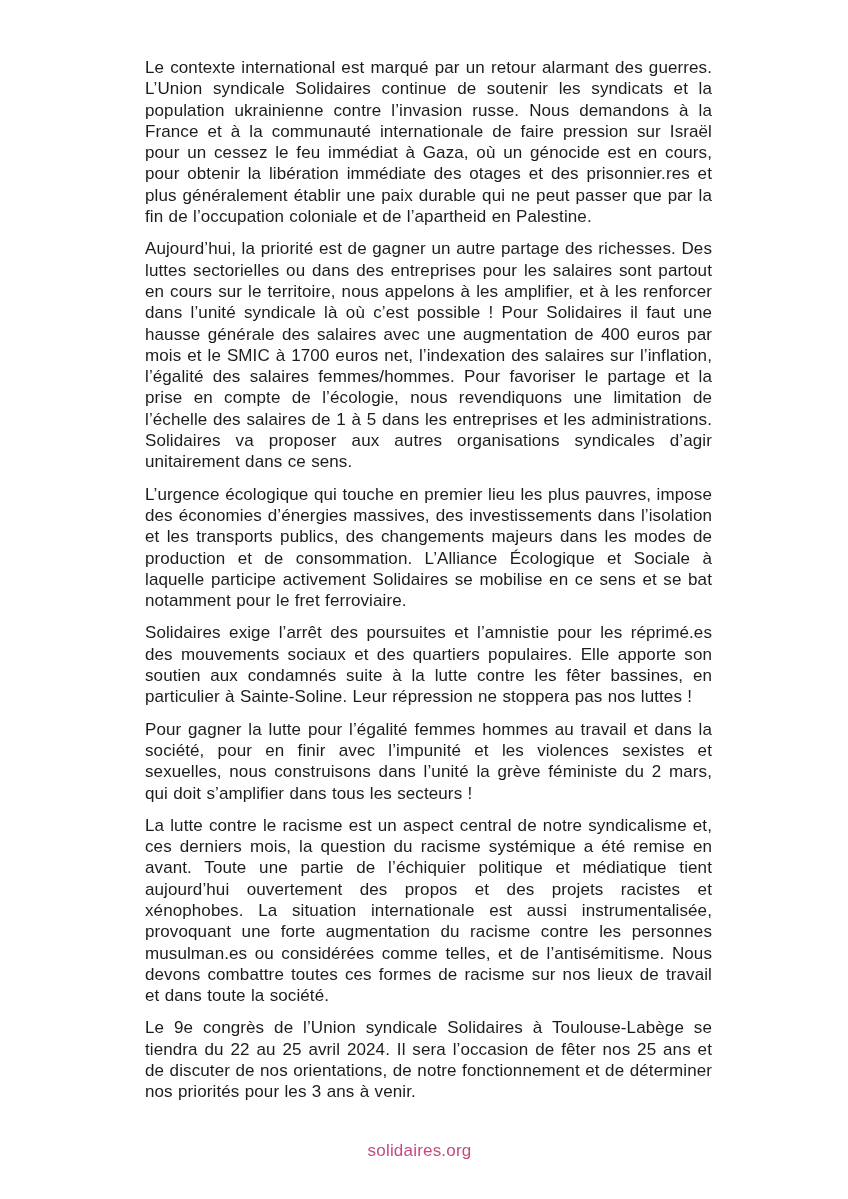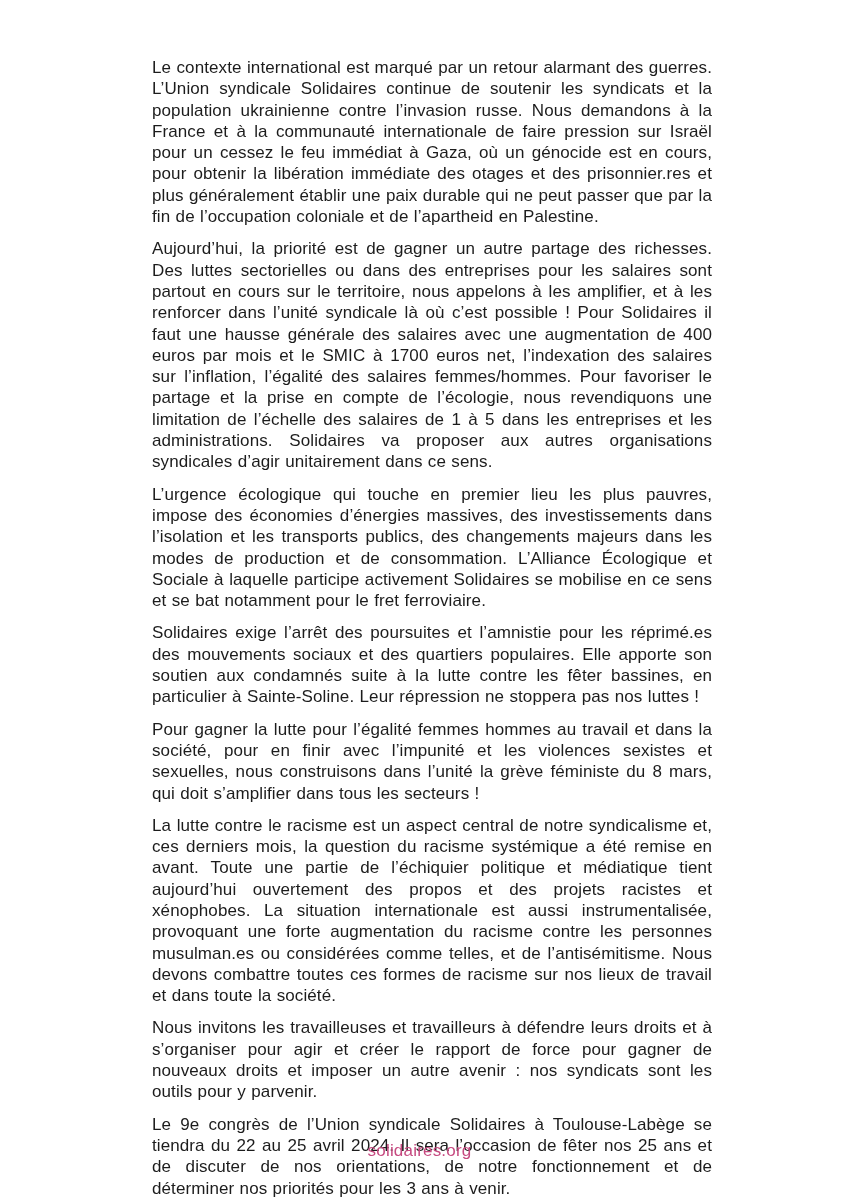--- a/index.html
+++ b/index.html
@@ -15,21 +15,21 @@
     overflow: hidden;
     font-family: "Liberation Sans", "DejaVu Sans", sans-serif;
   }
   .text-column {
     position: absolute;
     left: 140px;
     top: 57px;
     width: 572px;
   }
   .text-column p {
-    margin: 0 0 11px 12px;
+    margin: 0 0 11px 5px;
     font-size: 17px;
     line-height: 21.3px;
     color: #1c1c1c;
     text-align: justify;
     letter-spacing: 0.1px;
     word-spacing: 0.5px;
   }
   .footer {
     position: absolute;
     left: 0;
@@ -46,23 +46,22 @@
 </head>
 <body>
 
 <div class="page">
 
   <div class="text-column">
     <p style="color: rgb(28, 28, 28);">Le contexte international est marqué par un retour alarmant des guerres. L’Union syndicale Solidaires continue de soutenir les syndicats et la population ukrainienne contre l’invasion russe. Nous demandons à la France et à la communauté internationale de faire pression sur Israël pour un cessez le feu immédiat à Gaza, où un génocide est en cours, pour obtenir la libération immédiate des otages et des prisonnier.res et plus généralement établir une paix durable qui ne peut passer que par la fin de l’occupation coloniale et de l’apartheid en Palestine.</p>
     <p style="color: rgb(28, 28, 28);">Aujourd’hui, la priorité est de gagner un autre partage des richesses. Des luttes sectorielles ou dans des entreprises pour les salaires sont partout en cours sur le territoire, nous appelons à les amplifier, et à les renforcer dans l’unité syndicale là où c’est possible ! Pour Solidaires il faut une hausse générale des salaires avec une augmentation de 400 euros par mois et le SMIC à 1700 euros net, l’indexation des salaires sur l’inflation, l’égalité des salaires femmes/hommes. Pour favoriser le partage et la prise en compte de l’écologie, nous revendiquons une limitation de l’échelle des salaires de 1 à 5 dans les entreprises et les administrations. Solidaires va proposer aux autres organisations syndicales d’agir unitairement dans ce sens.</p>
     <p style="color: rgb(28, 28, 28);">L’urgence écologique qui touche en premier lieu les plus pauvres, impose des économies d’énergies massives, des investissements dans l’isolation et les transports publics, des changements majeurs dans les modes de production et de consommation. L’Alliance Écologique et Sociale à laquelle participe activement Solidaires se mobilise en ce sens et se bat notamment pour le fret ferroviaire.</p>
     <p style="color: rgb(28, 28, 28);">Solidaires exige l’arrêt des poursuites et l’amnistie pour les réprimé.es des mouvements sociaux et des quartiers populaires. Elle apporte son soutien aux condamnés suite à la lutte contre les fêter bassines, en particulier à Sainte-Soline. Leur répression ne stoppera pas nos luttes !</p>
-    <p style="color: rgb(28, 28, 28);">Pour gagner la lutte pour l’égalité femmes hommes au travail et dans la société, pour en finir avec l’impunité et les violences sexistes et sexuelles, nous construisons dans l’unité la grève féministe du 8 mars, qui doit s’amplifier dans tous les secteurs !</p>
+    <p style="color: rgb(28, 28, 28);">Pour gagner la lutte pour l’égalité femmes hommes au travail et dans la société, pour en finir avec l’impunité et les violences sexistes et sexuelles, nous construisons dans l’unité la grève féministe du 2 mars, qui doit s’amplifier dans tous les secteurs !</p>
     <p style="color: rgb(28, 28, 28);">La lutte contre le racisme est un aspect central de notre syndicalisme et, ces derniers mois, la question du racisme systémique a été remise en avant. Toute une partie de l’échiquier politique et médiatique tient aujourd’hui ouvertement des propos et des projets racistes et xénophobes. La situation internationale est aussi instrumentalisée, provoquant une forte augmentation du racisme contre les personnes musulman.es ou considérées comme telles, et de l’antisémitisme. Nous devons combattre toutes ces formes de racisme sur nos lieux de travail et dans toute la société.</p>
-    <p style="color: rgb(28, 28, 28);">Nous invitons les travailleuses et travailleurs à défendre leurs droits et à s’organiser pour agir et créer le rapport de force pour gagner de nouveaux droits et imposer un autre avenir : nos syndicats sont les outils pour y parvenir.</p>
     <p style="color: rgb(28, 28, 28);">Le 9e congrès de l’Union syndicale Solidaires à Toulouse-Labège se tiendra du 22 au 25 avril 2024. Il sera l’occasion de fêter nos 25 ans et de discuter de nos orientations, de notre fonctionnement et de déterminer nos priorités pour les 3 ans à venir.</p>
   </div>
 
   <div class="footer">
     <span class="site-url" style="color: rgb(198, 74, 128);">solidaires.org</span>
   </div>
 
 </div>
 
 </body></html>

